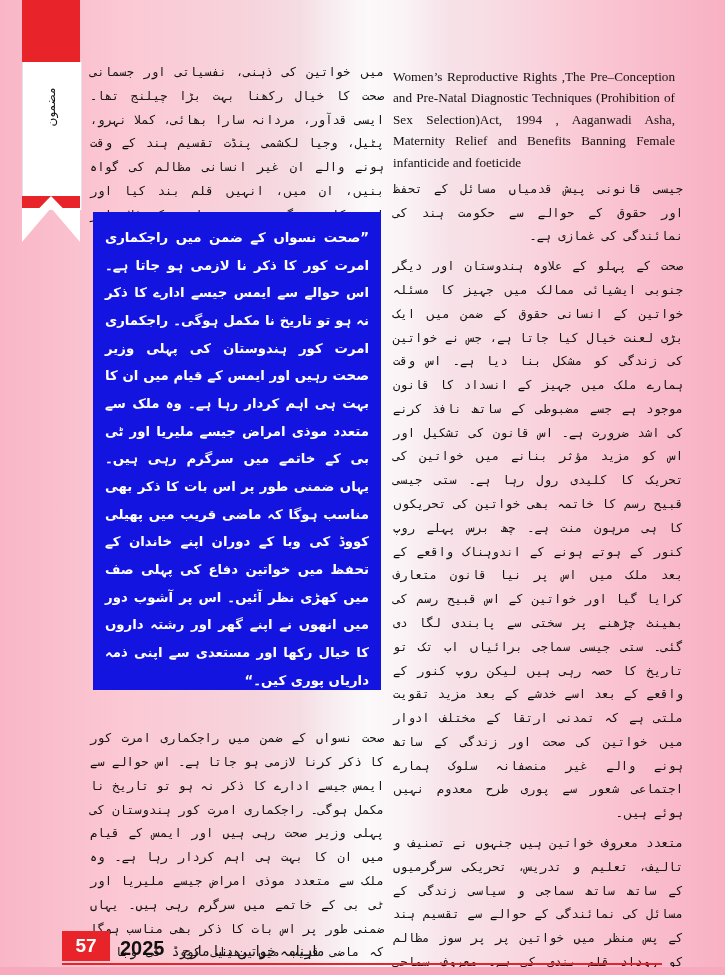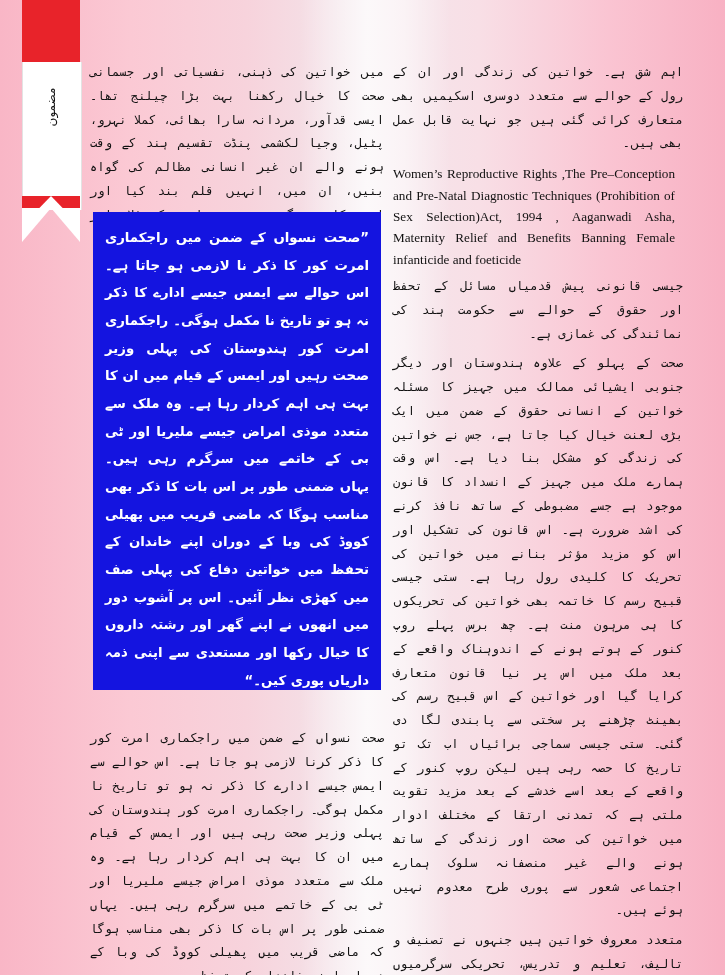--- a/index.html
+++ b/index.html
@@ -215,29 +215,35 @@
 
   <div class="corner-tab">
     <div class="red-block"></div>
     <div class="white-block"></div>
     <div class="tri-red"></div>
     <div class="tri"></div>
     <div class="tab-text">مضمون</div>
   </div>
 
   <div class="col col-right">
-    <p class="urdu">اہم شق ہے۔ خواتین کی زندگی اور ان کے رول کے حوالے سے متعدد دوسری اسکیمیں بھی متعارف کرائی گئی ہیں جو نہایت قابل عمل بھی ہیں۔</p>
     <div class="latin-block">Women’s Reproductive Rights ,The Pre–Conception and Pre-Natal Diagnostic Techniques (Prohibition of Sex Selection)Act, 1994 , Aaganwadi Asha, Maternity Relief and Benefits Banning Female infanticide and foeticide</div>
     <p class="urdu">جیسی قانونی پیش قدمیاں مسائل کے تحفظ اور حقوق کے حوالے سے حکومت ہند کی نمائندگی کی غمازی ہے۔</p>
     <p class="urdu">صحت کے پہلو کے علاوہ ہندوستان اور دیگر جنوبی ایشیائی ممالک میں جہیز کا مسئلہ خواتین کے انسانی حقوق کے ضمن میں ایک بڑی لعنت خیال کیا جاتا ہے، جس نے خواتین کی زندگی کو مشکل بنا دیا ہے۔ اس وقت ہمارے ملک میں جہیز کے انسداد کا قانون موجود ہے جسے مضبوطی کے ساتھ نافذ کرنے کی اشد ضرورت ہے۔ اس قانون کی تشکیل اور اس کو مزید مؤثر بنانے میں خواتین کی تحریک کا کلیدی رول رہا ہے۔ ستی جیسی قبیح رسم کا خاتمہ بھی خواتین کی تحریکوں کا ہی مرہون منت ہے۔ چھ برس پہلے روپ کنور کے ہوتے ہونے کے اندوہناک واقعے کے بعد ملک میں اس پر نیا قانون متعارف کرایا گیا اور خواتین کے اس قبیح رسم کی بھینٹ چڑھنے پر سختی سے پابندی لگا دی گئی۔ ستی جیسی سماجی برائیاں اب تک تو تاریخ کا حصہ رہی ہیں لیکن روپ کنور کے واقعے کے بعد اسے خدشے کے بعد مزید تقویت ملتی ہے کہ تمدنی ارتقا کے مختلف ادوار میں خواتین کی صحت اور زندگی کے ساتھ ہونے والے غیر منصفانہ سلوک ہمارے اجتماعی شعور سے پوری طرح معدوم نہیں ہوئے ہیں۔</p>
     <p class="urdu">متعدد معروف خواتین ہیں جنہوں نے تصنیف و تالیف، تعلیم و تدریس، تحریکی سرگرمیوں کے ساتھ ساتھ سماجی و سیاسی زندگی کے مسائل کی نمائندگی کے حوالے سے تقسیم ہند کے پس منظر میں خواتین پر پر سوز مظالم کو رودادِ قلم بندی کی ہے۔ معروف سماجی کارکن بیگم انیس قدوائی کی ’سوانح حیات‘ ایک ہی تحریر ہے جو تقسیم ہند کے وقت خواتین پر ہونے والے مظالم کو دیتی ہے۔ ایسے ان گفتہ بہ حالات</p>
   </div>
 
   <div class="col col-left">
     <p class="urdu">میں خواتین کی ذہنی، نفسیاتی اور جسمانی صحت کا خیال رکھنا بہت بڑا چیلنج تھا۔ ایسی قدآور، مردانہ سارا بھائی، کملا نہرو، پٹیل، وجیا لکشمی پنڈت تقسیم ہند کے وقت ہونے والے ان غیر انسانی مظالم کی گواہ بنیں، ان میں، انہیں قلم بند کیا اور اپنی کاری سرگرمیوں سے خواتین کی فلاح اور بہبود کے لیے کوشاں بھی رہیں۔</p>
     <div style="height:470px"></div>
     <p class="urdu">صحت نسواں کے ضمن میں راجکماری امرت کور کا ذکر کرنا لازمی ہو جاتا ہے۔ اس حوالے سے ایمس جیسے ادارے کا ذکر نہ ہو تو تاریخ نا مکمل ہوگی۔ راجکماری امرت کور ہندوستان کی پہلی وزیر صحت رہی ہیں اور ایمس کے قیام میں ان کا بہت ہی اہم کردار رہا ہے۔ وہ ملک سے متعدد موذی امراض جیسے ملیریا اور ٹی بی کے خاتمے میں سرگرم رہی ہیں۔ یہاں ضمنی طور پر اس بات کا ذکر بھی مناسب ہوگا کہ ماضی قریب میں پھیلی کووڈ کی وبا کے دوران اپنے خاندان کے تحفظ</p>
   </div>
 
   <div class="quote-box">”صحت نسواں کے ضمن میں راجکماری امرت کور کا ذکر نا لازمی ہو جاتا ہے۔ اس حوالے سے ایمس جیسے ادارے کا ذکر نہ ہو تو تاریخ نا مکمل ہوگی۔ راجکماری امرت کور ہندوستان کی پہلی وزیر صحت رہیں اور ایمس کے قیام میں ان کا بہت ہی اہم کردار رہا ہے۔ وہ ملک سے متعدد موذی امراض جیسے ملیریا اور ٹی بی کے خاتمے میں سرگرم رہی ہیں۔ یہاں ضمنی طور پر اس بات کا ذکر بھی مناسب ہوگا کہ ماضی قریب میں پھیلی کووڈ کی وبا کے دوران اپنے خاندان کے تحفظ میں خواتین دفاع کی پہلی صف میں کھڑی نظر آئیں۔ اس پر آشوب دور میں انھوں نے اپنے گھر اور رشتہ داروں کا خیال رکھا اور مستعدی سے اپنی ذمہ داریاں پوری کیں۔“</div>
 
+  <div class="footer">
+    <div class="footer-rule"></div>
+    <div class="footer-red">57</div>
+    <div class="footer-year">2025</div>
+    <div class="footer-urdu">ماہنامہ خواتین دنیا  مارچ</div>
+    <div class="footer-bottom-strip"></div>
+  </div>
 
 </div>
 
 </body></html>

